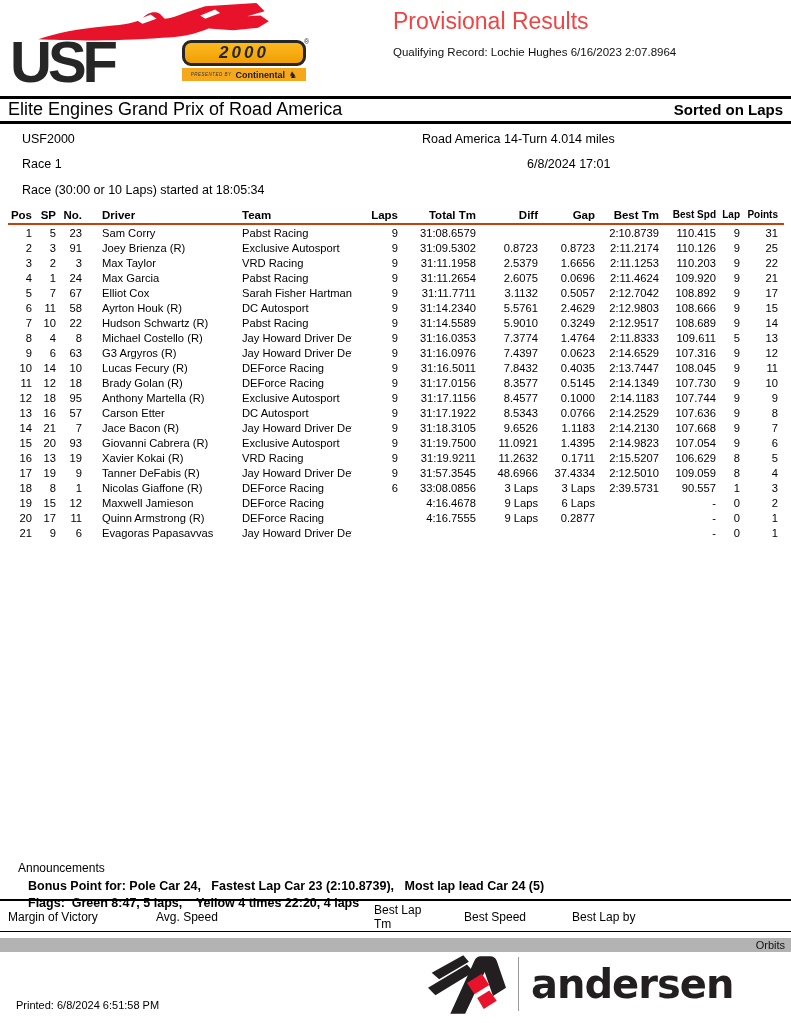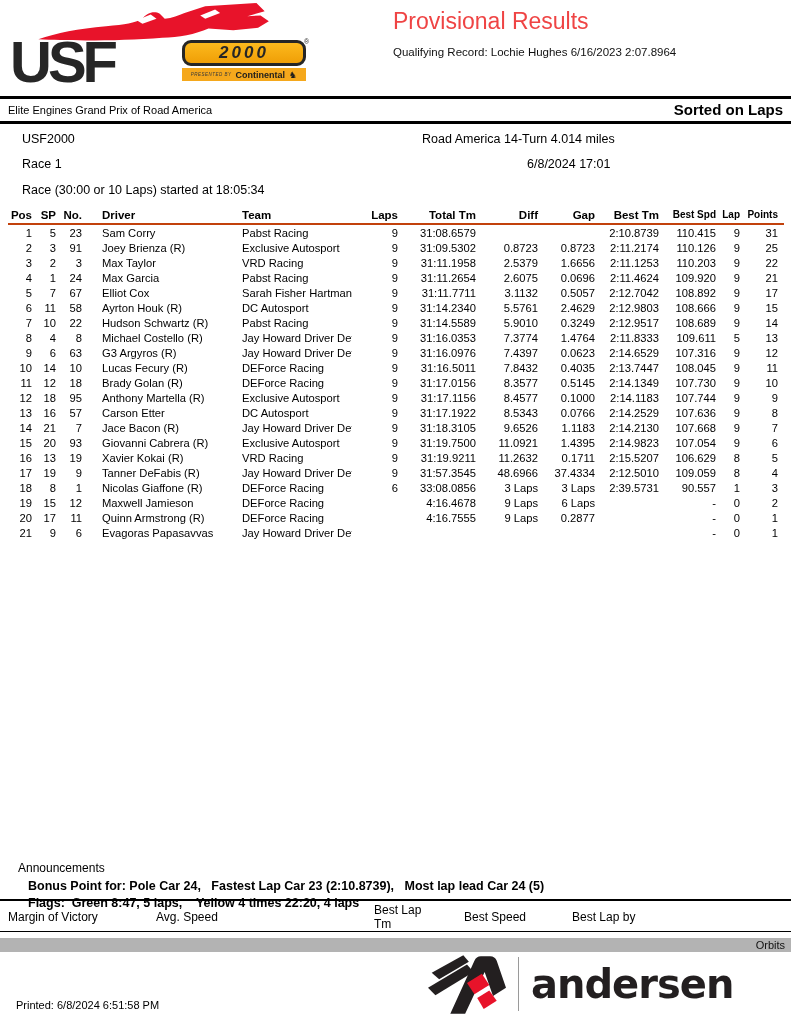--- a/index.html
+++ b/index.html
@@ -28,21 +28,21 @@
   .title-block{left:393px;top:8px;width:390px;}
   .page-title{font-size:23px;font-weight:normal;color:#ef4444;margin:0 0 10px 0;}
   .record-line{font-size:11.5px;line-height:14px;color:#111;}
 
   .rule{left:0;width:791px;background:#000;}
   .rule-a{top:96px;height:3px;}
   .rule-b{top:121px;height:3px;}
 
   
   .eventbar{left:8px;top:99px;width:775px;height:21px;display:flex;justify-content:space-between;align-items:center;}
-  .event-name{font-size:11px;}
+  .event-name{font-size:18px;}
   .sort-label{font-size:15px;font-weight:bold;}
 
   
   .info-text{font-size:12.5px;}
 
   
   table.results{left:8px;top:206px;width:776px;border-collapse:collapse;table-layout:fixed;position:absolute;}
   table.results th{font-size:11.5px;font-weight:bold;border-bottom:2px solid #c2410c;height:17px;padding:0;}
   table.results th.small-h{font-size:10px;}
   table.results td{font-size:11.2px;height:15px;padding:0;white-space:nowrap;overflow:hidden;}

